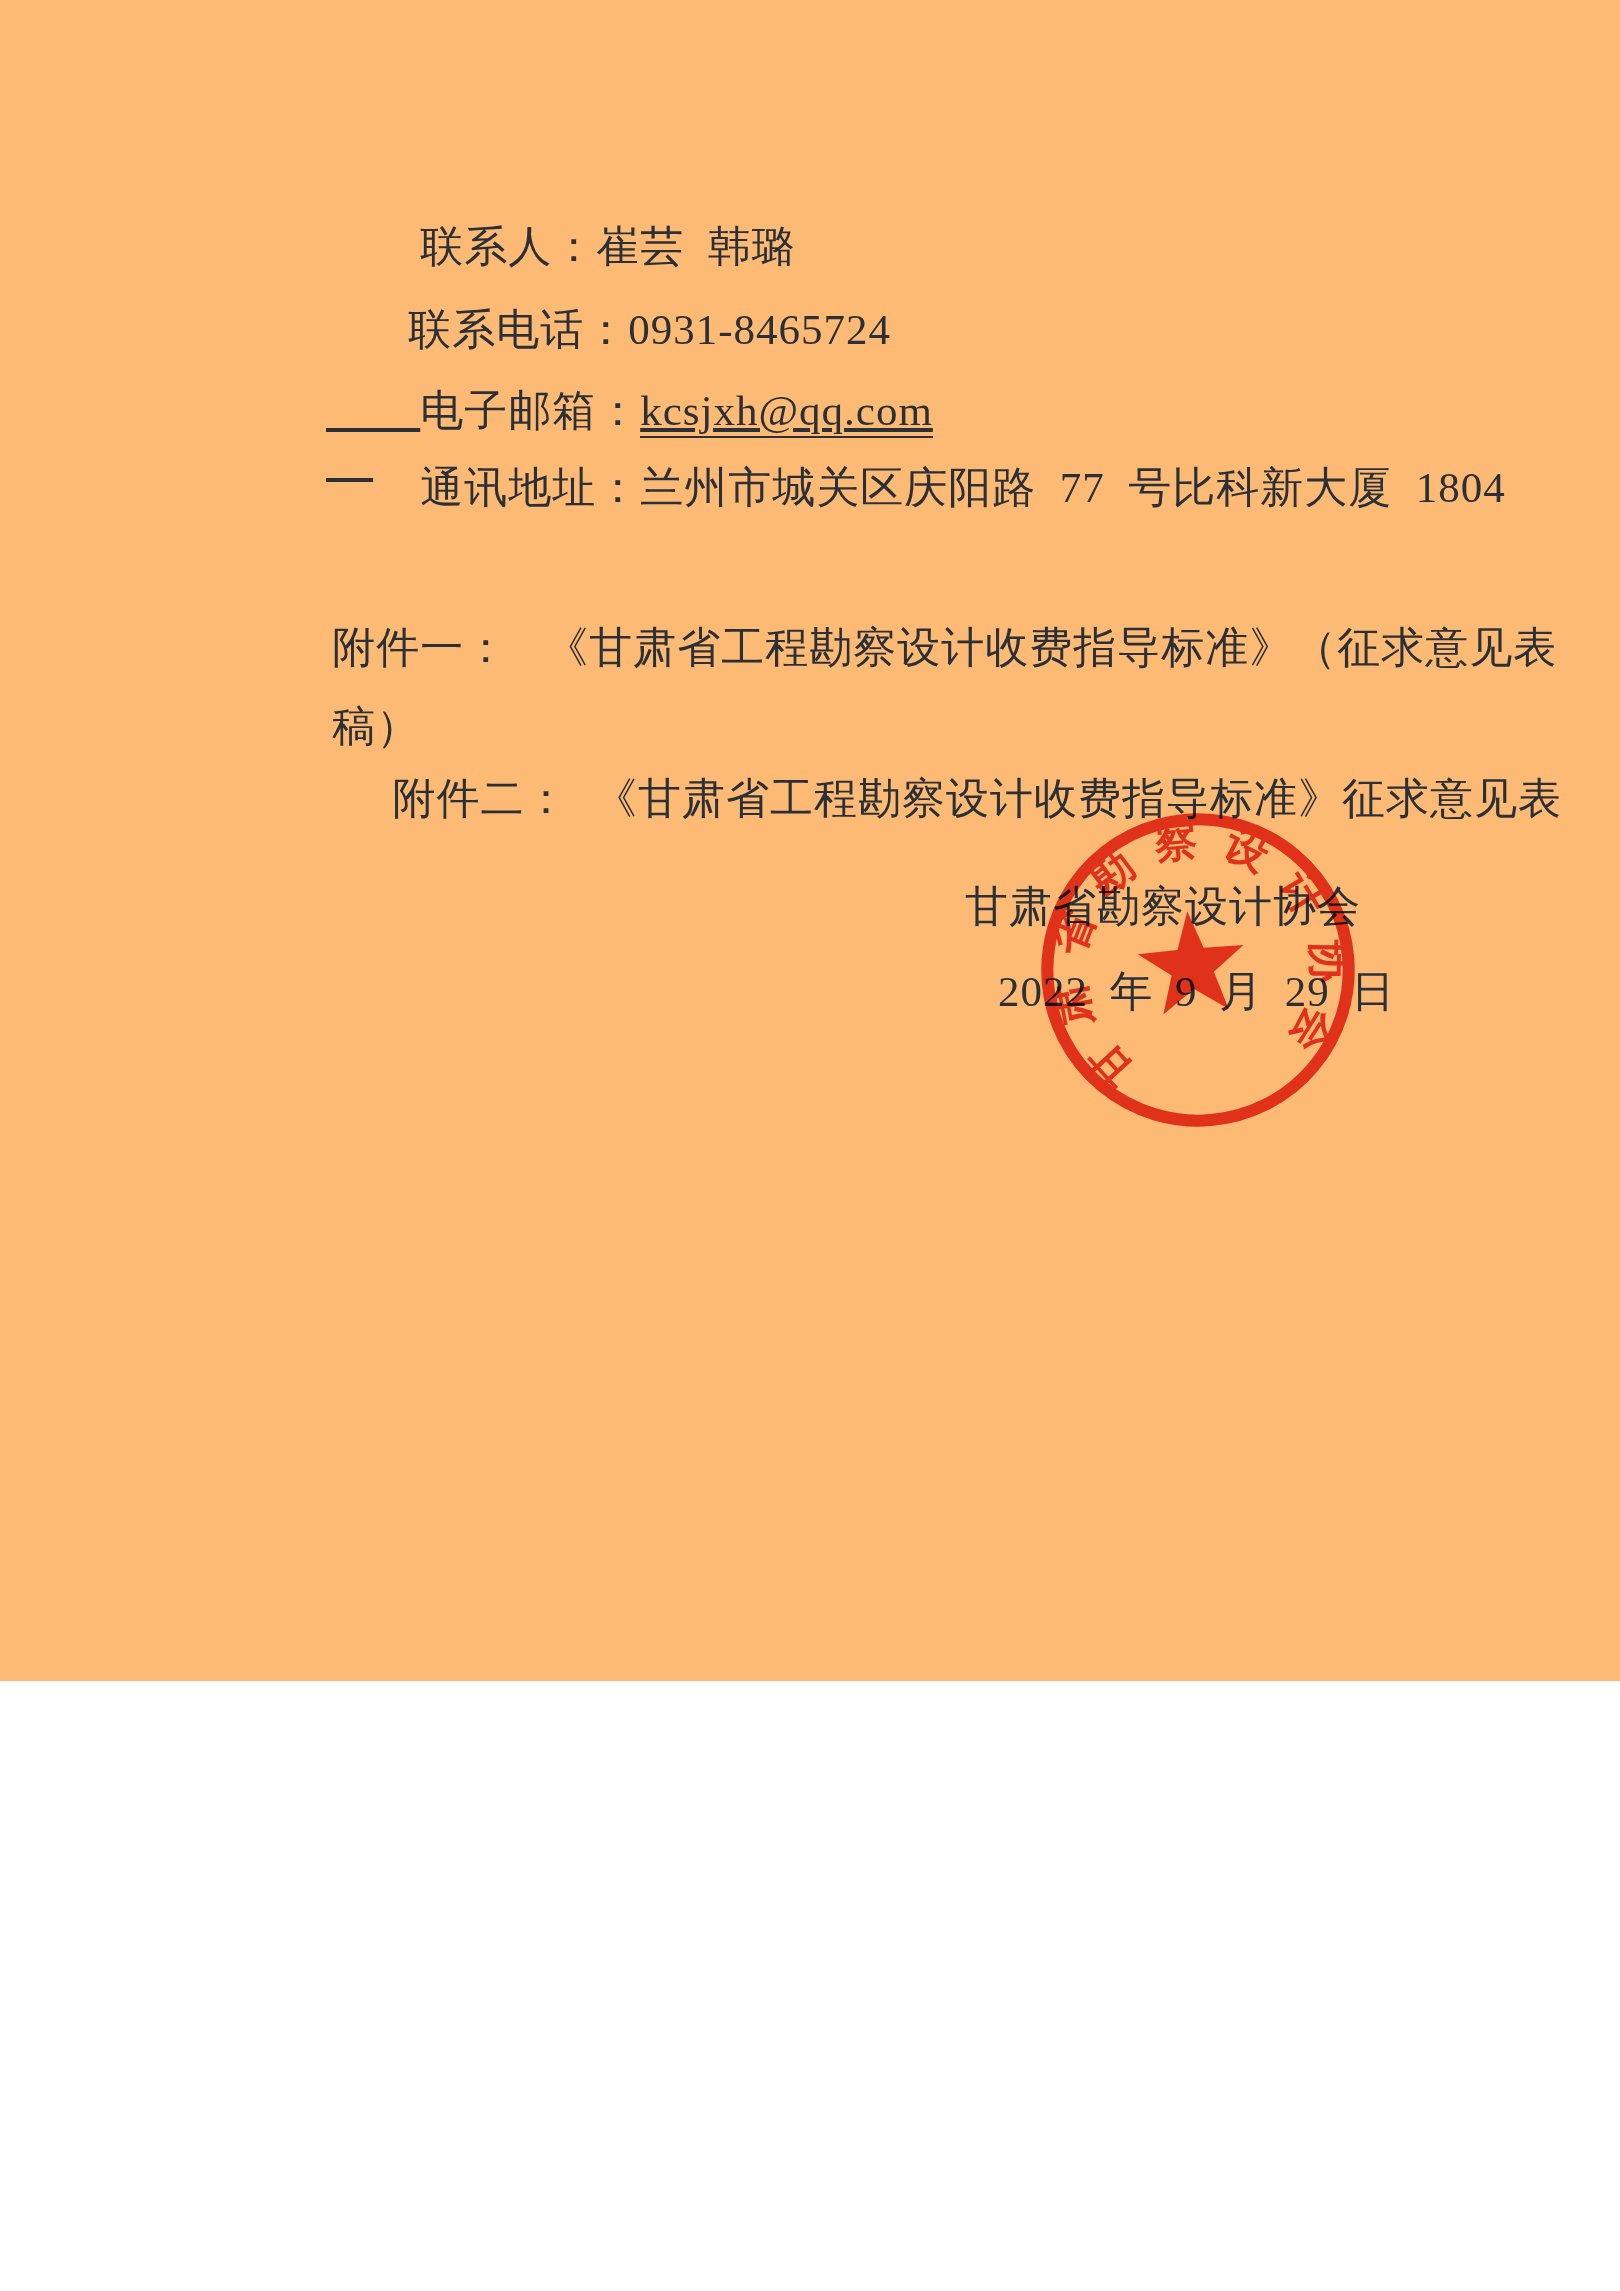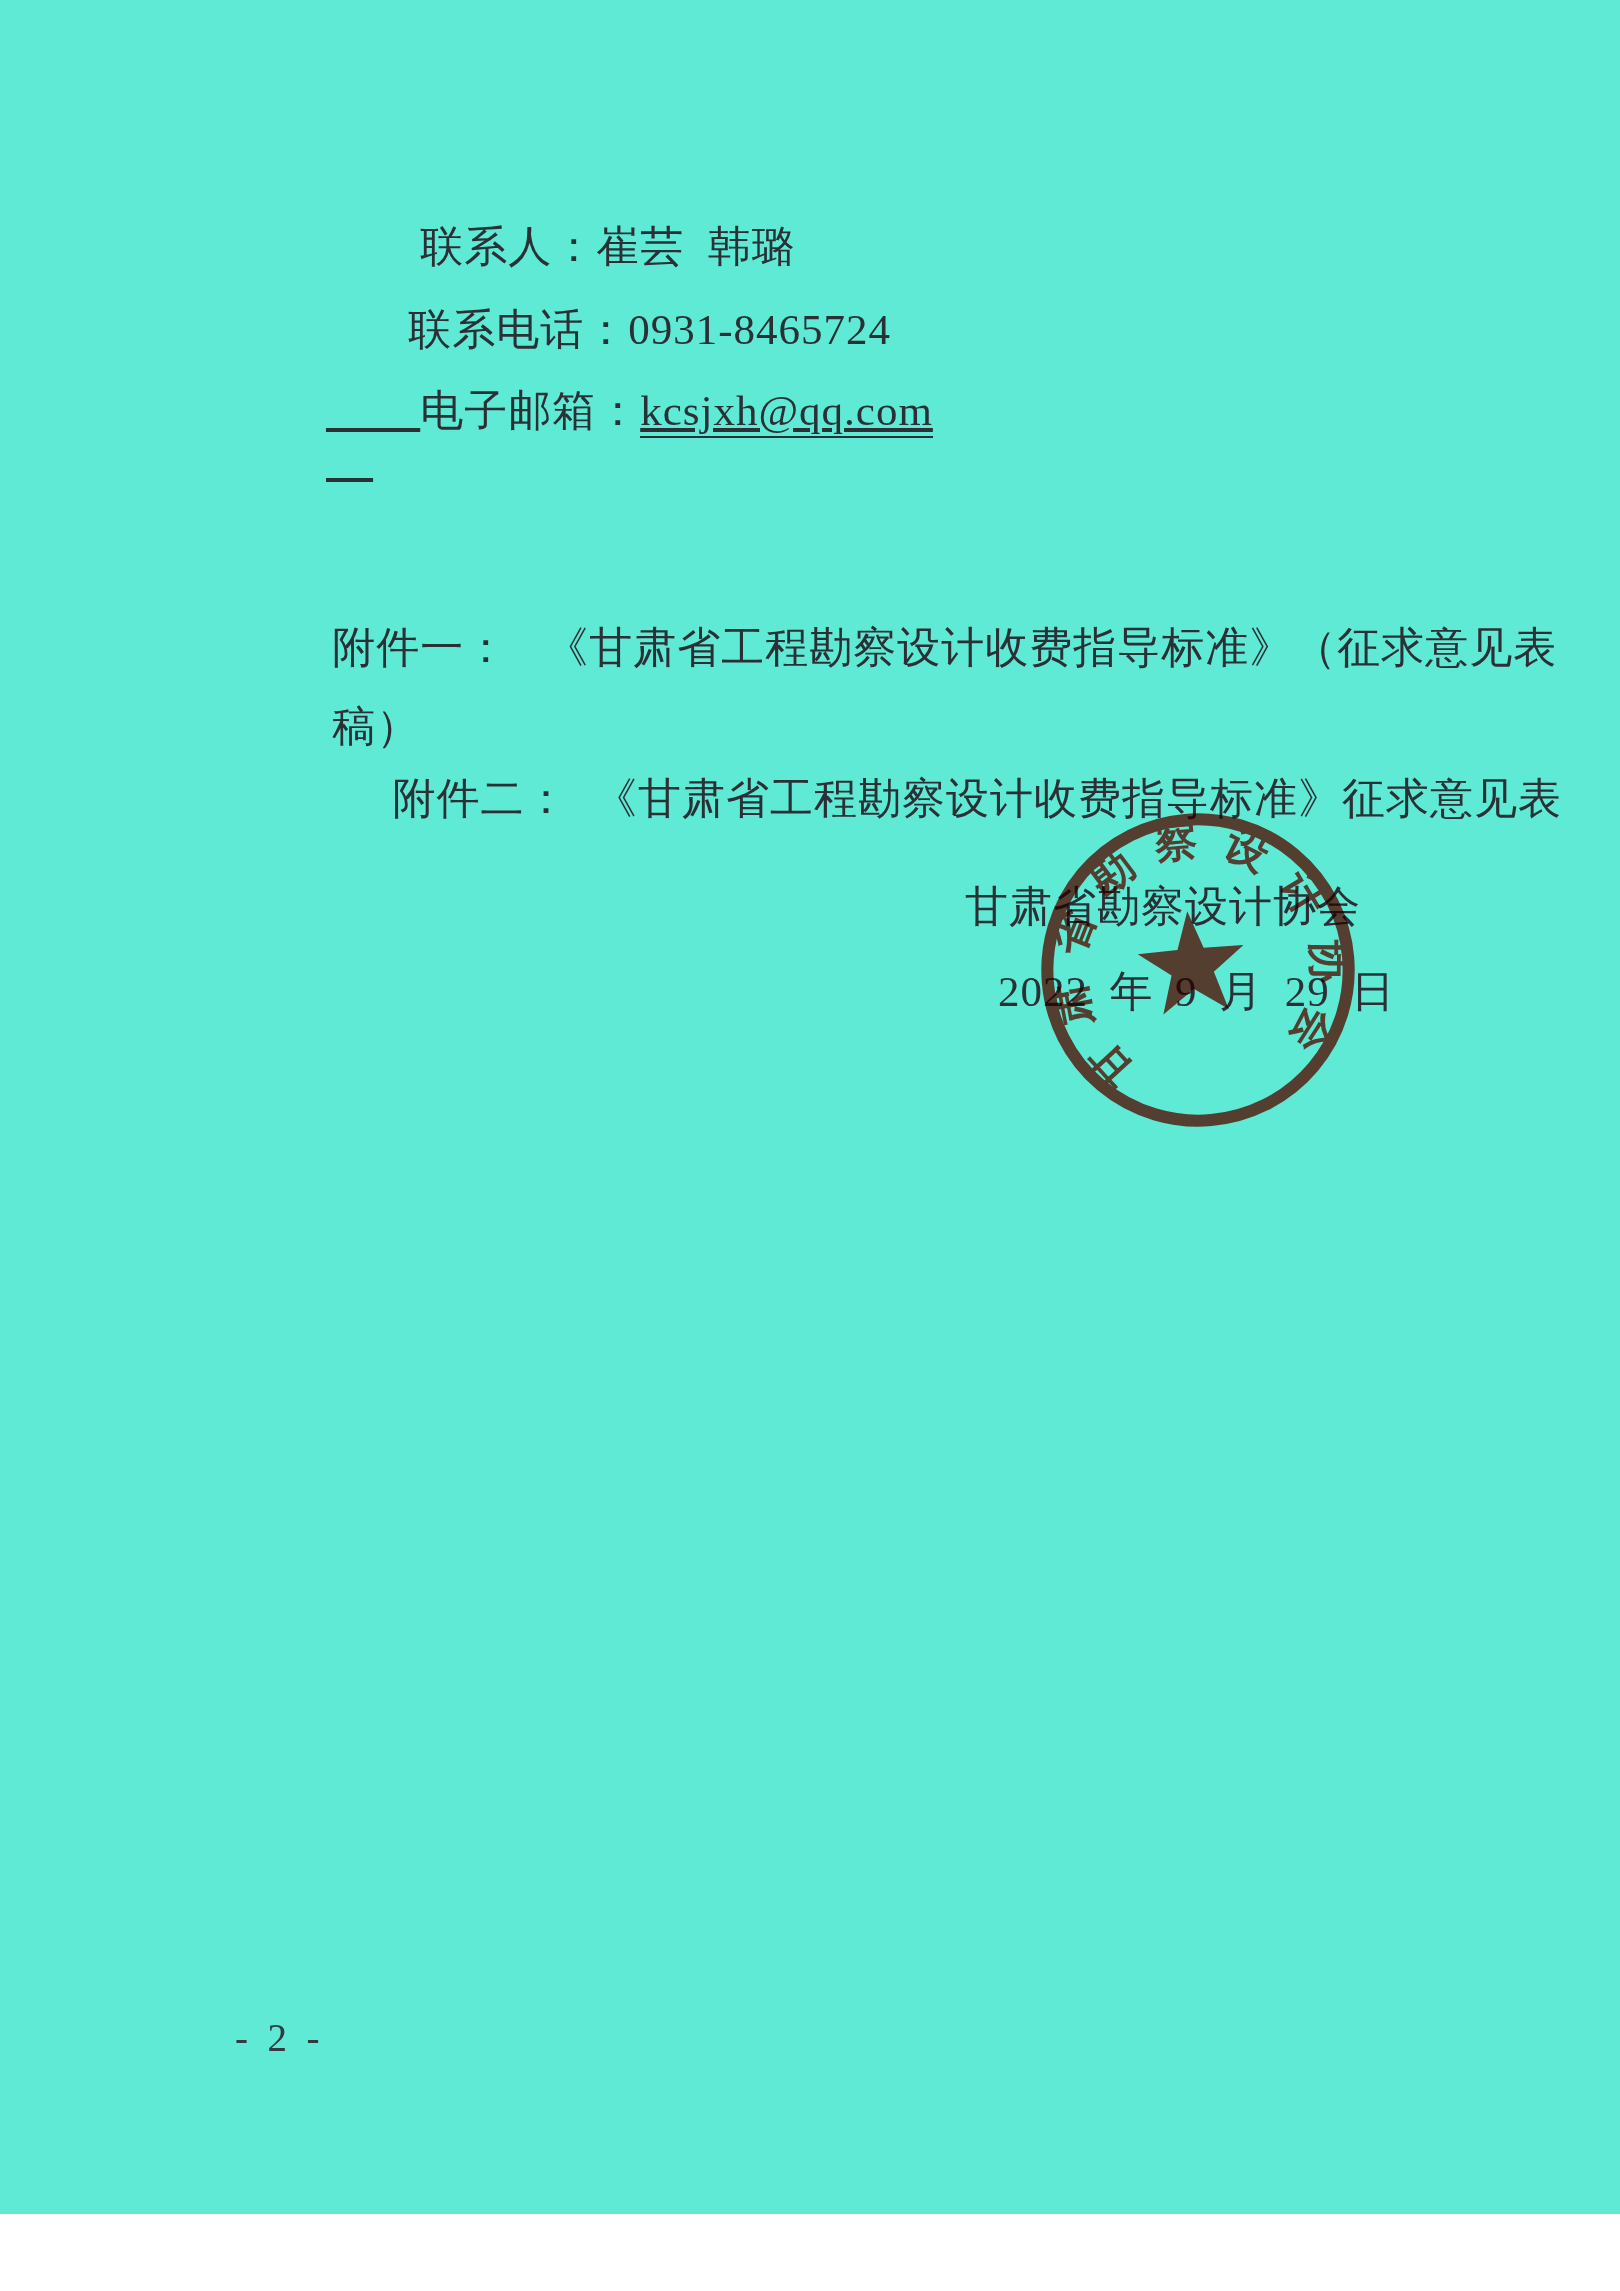--- a/index.html
+++ b/index.html
@@ -1,19 +1,19 @@
 <!DOCTYPE html>
 <html><head>
 <meta charset="utf-8">
 <style>
   html,body{margin:0;padding:0;background:#ffffff;}
   .page{
     position:relative;
-    width:1620px;height:2214px;
-    background:#5eead4;
+    width:1620px;height:1681px;
+    background:#fdba74;
     overflow:hidden;
     font-family:"Liberation Serif","DejaVu Serif",serif;
     color:#2b2f36;
   }
   .line{
     position:absolute;
     font-size:43px;
     letter-spacing:1px;
     word-spacing:11.8px;
     white-space:pre;
@@ -65,20 +65,23 @@
   </div>
 
   <div class="line" style="left:314px;top:256px;">
     <span class="label">联系电话：</span><span>0931-8465724</span>
   </div>
 
   <div class="line" style="left:326px;top:337px;text-decoration:underline;">
     <span class="label">电子邮箱：</span><span class="email-underline">kcsjxh@qq.com</span>
   </div>
 
+  <div class="line" style="left:326px;top:414px;">
+    <span class="label">通讯地址：</span><span>兰州市城关区庆阳路 77 号比科新大厦 1804</span>
+  </div>
 
   <div class="line" style="left:238px;top:574px;">
     <span class="label">附件一：</span><span class="gap"></span><span>《甘肃省工程勘察设计收费指导标准》（征求意见表</span>
   </div>
 
   <div class="line" style="left:238px;top:653px;">
     <span>稿）</span>
   </div>
 
   <div class="line" style="left:238px;top:728px;font-family:Liberation Mono, monospace;">

